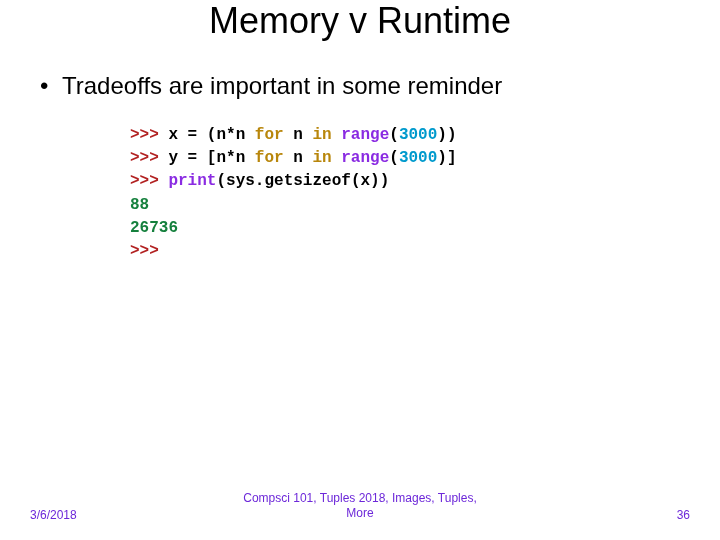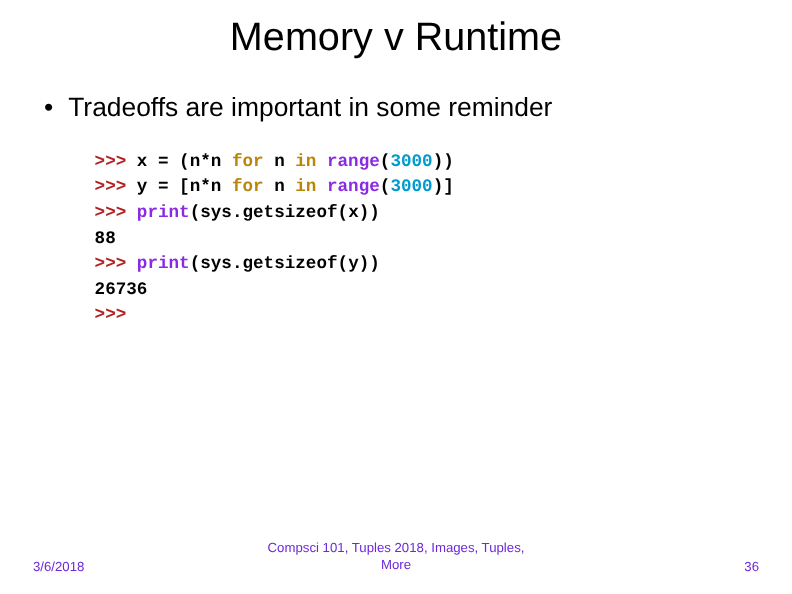--- a/index.html
+++ b/index.html
@@ -8,21 +8,21 @@
       height: 540px;
       background: #fff;
       font-family: Arial, Helvetica, sans-serif;
       position: relative;
       overflow: hidden;
     }
     .slide {
       width: 100%;
       height: 100%;
       position: relative;
-      padding-top: 12px;
+      padding-top: 0;
     }
     .title {
       text-align: center;
       font-size: 36px;
       font-weight: 400;
       color: #000;
       margin-bottom: 30px;
     }
     .bullets {
       padding-left: 40px;
@@ -48,29 +48,29 @@
       display: inline-block;
       width: 22px;
     }
     .code-block {
       margin: 24px 0 0 86px;
       font-family: "Courier New", Courier, monospace;
       font-size: 16px;
       line-height: 1.45;
       font-weight: bold;
     }
-    .code-line { white-space: pre; }
+    .code-line { white-space: pre; margin-left: 44px; }
     .prompt { color: #b22222; }
     .id { color: #000; }
     .op { color: #000; }
     .kw { color: #b8860b; }
     .fn { color: #8a2be2; }
     .paren { color: #000; }
     .num { color: #009acd; }
-    .out { color: #000000; }
+    .out { color: #15803d; }
     .footer {
       position: absolute;
       bottom: 18px;
       left: 0;
       width: 100%;
       display: flex;
       align-items: flex-end;
       justify-content: space-between;
       padding: 0 30px;
       font-size: 12px;
@@ -93,21 +93,20 @@
 
   <div class="bullets">
     <div class="b1"><span>Tradeoffs are important in some reminder</span></div>
   </div>
 
   <div class="code-block">
     <div class="code-line"><span class="prompt">&gt;&gt;&gt; </span><span class="id">x </span><span class="op">= (</span><span class="id">n</span><span class="op">*</span><span class="id">n </span><span class="kw">for </span><span class="id">n </span><span class="kw">in </span><span class="fn">range</span><span class="paren">(</span><span class="num">3000</span><span class="paren">))</span></div>
     <div class="code-line"><span class="prompt">&gt;&gt;&gt; </span><span class="id">y </span><span class="op">= [</span><span class="id">n</span><span class="op">*</span><span class="id">n </span><span class="kw">for </span><span class="id">n </span><span class="kw">in </span><span class="fn">range</span><span class="paren">(</span><span class="num">3000</span><span class="paren">)]</span></div>
     <div class="code-line"><span class="prompt">&gt;&gt;&gt; </span><span class="fn">print</span><span class="paren">(</span><span class="id">sys</span><span class="op">.</span><span class="id">getsizeof</span><span class="paren">(</span><span class="id">x</span><span class="paren">))</span></div>
     <div class="code-line"><span class="out">88</span></div>
-    <div class="code-line"><span class="prompt">&gt;&gt;&gt; </span><span class="fn">print</span><span class="paren">(</span><span class="id">sys</span><span class="op">.</span><span class="id">getsizeof</span><span class="paren">(</span><span class="id">y</span><span class="paren">))</span></div>
     <div class="code-line"><span class="out">26736</span></div>
     <div class="code-line"><span class="prompt">&gt;&gt;&gt; </span></div>
   </div>
 
   <div class="footer">
     <span>3/6/2018</span>
     <span class="center">Compsci 101, Tuples 2018, Images, Tuples, More</span>
     <span>36</span>
   </div>
 </div>

